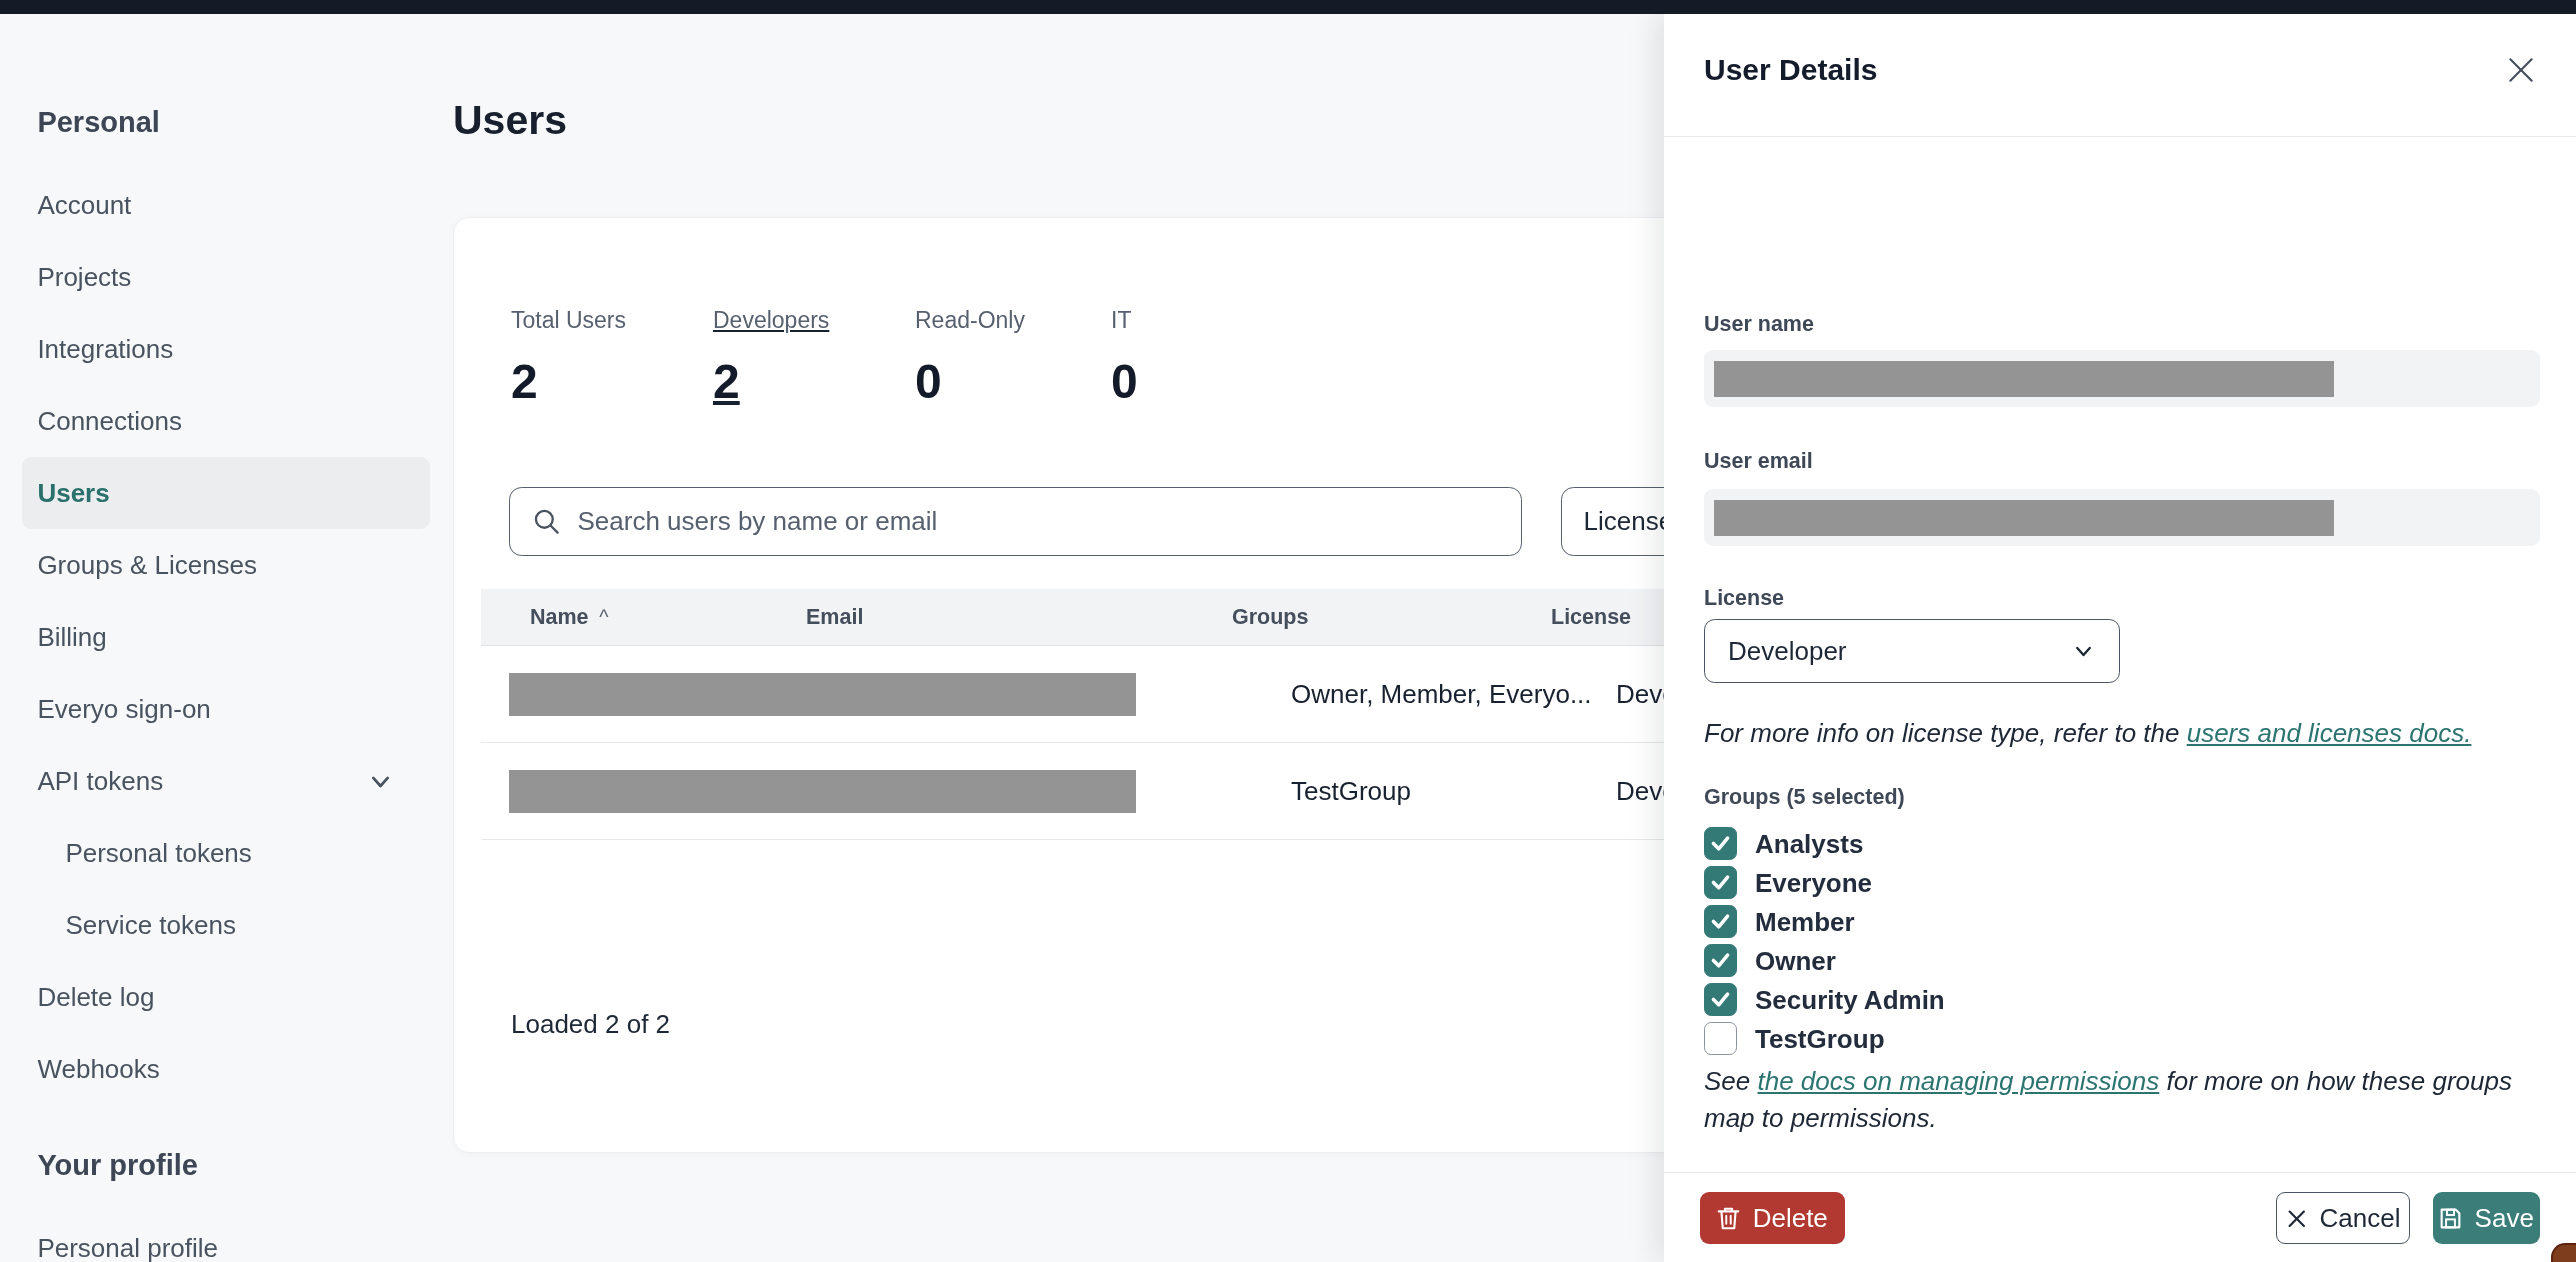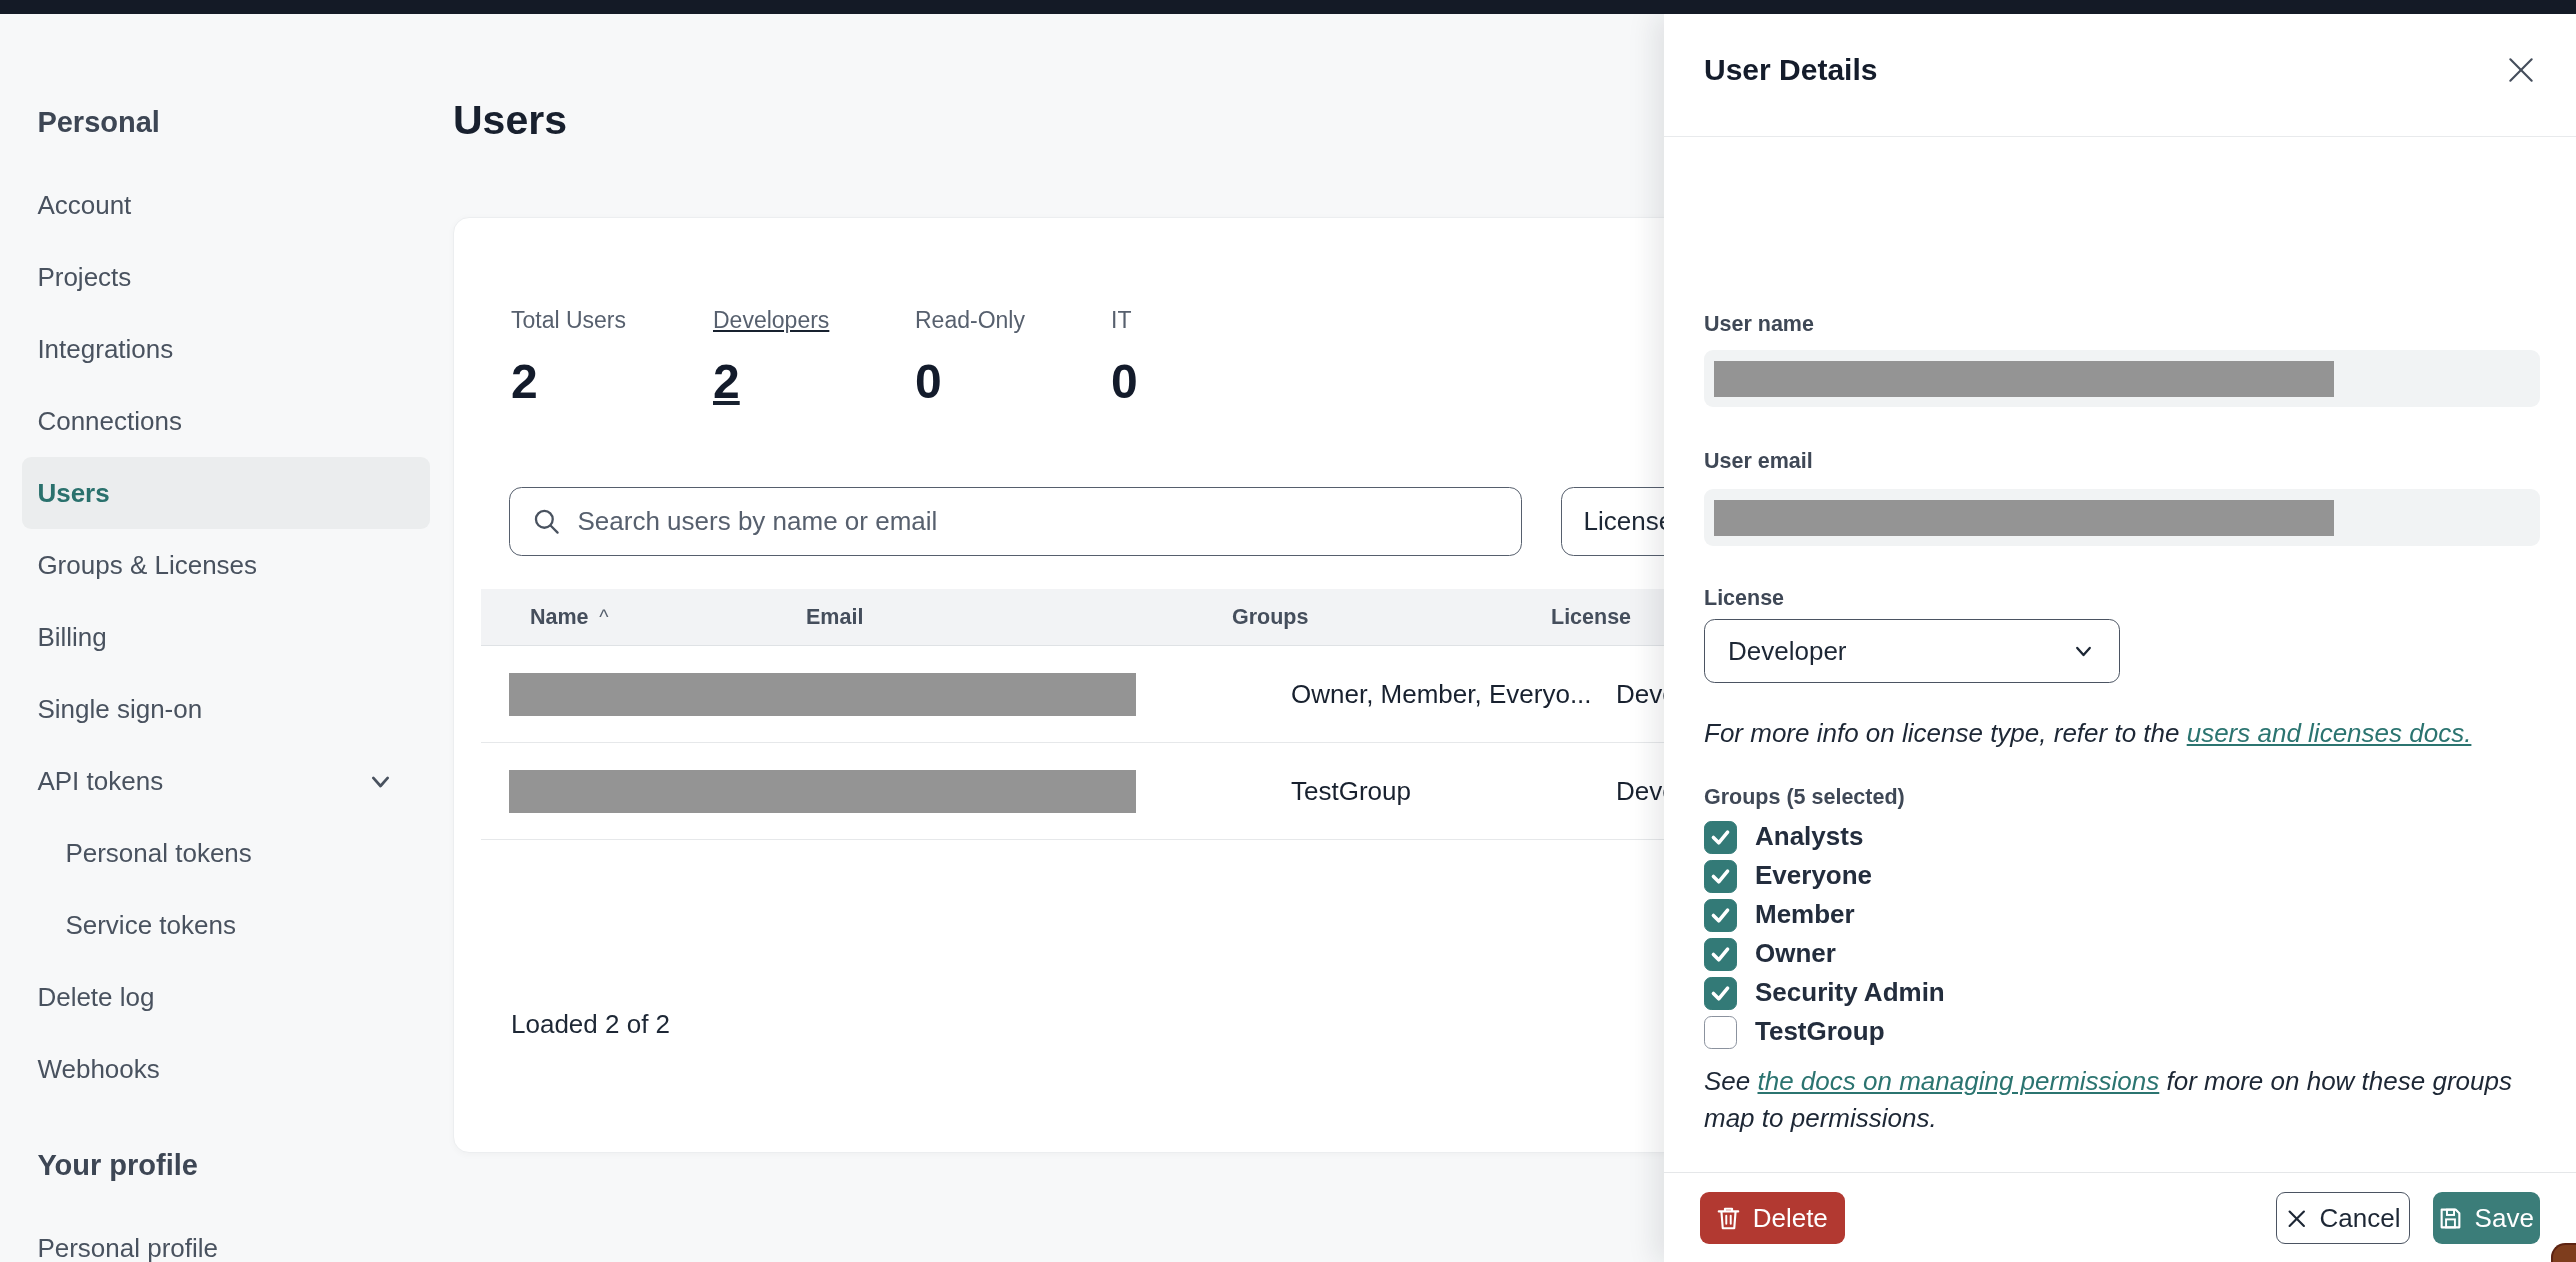--- a/index.html
+++ b/index.html
@@ -119,21 +119,21 @@
     display:flex; align-items:center; padding:0 23px; font-size:26px; color:#1d2735; cursor:pointer;
   }
   .license-select .chev { margin-left:auto; display:flex; }
 
   .note { position:absolute; left:40px; font-size:26px; font-style:italic; color:#1d2735; line-height:37px; width:841px; }
   .note-license { top:578px; }
   .note-perms { top:926px; }
   .note a, .note .link { color:#2b7470; text-decoration:underline; font-style:italic; cursor:pointer; }
 
   .group-list { position:absolute; left:40px; top:684px; }
-  .group-row { display:flex; align-items:flex-start; height:39px; margin-bottom:0; cursor:pointer; }
+  .group-row { display:flex; align-items:flex-end; height:39px; margin-bottom:0; cursor:pointer; }
   .checkbox {
     width:33px; height:33px; border-radius:7.2px; flex:0 0 auto;
     border:1.8px solid #8b929e; background:#ffffff;
     display:flex; align-items:center; justify-content:center;
   }
   .group-row.checked .checkbox { background:#337a77; border-color:#337a77; }
   .checkbox svg { display:none; }
   .group-row.checked .checkbox svg { display:block; }
   .group-label { margin-left:18px; font-size:26px; font-weight:bold; color:#232d3d; }
 
@@ -178,21 +178,21 @@
     <div class="side-item active">
         <span>Users</span>
       </div>
     <div class="side-item">
         <span>Groups &amp; Licenses</span>
       </div>
     <div class="side-item">
         <span>Billing</span>
       </div>
     <div class="side-item">
-        <span>Single sign-on</span>
+        <span>Everyo sign-on</span>
       </div>
     <div class="side-item">
       <span>API tokens</span>
       <span class="chev">
         <svg width="27" height="27" viewBox="0 0 30 30">
             <polyline points="7,11 15,20 23,11" fill="none" stroke="#49525f" stroke-width="3" stroke-linecap="round" stroke-linejoin="round"></polyline>
           </svg>
       </span>
     </div>
     <div class="side-item sub">

